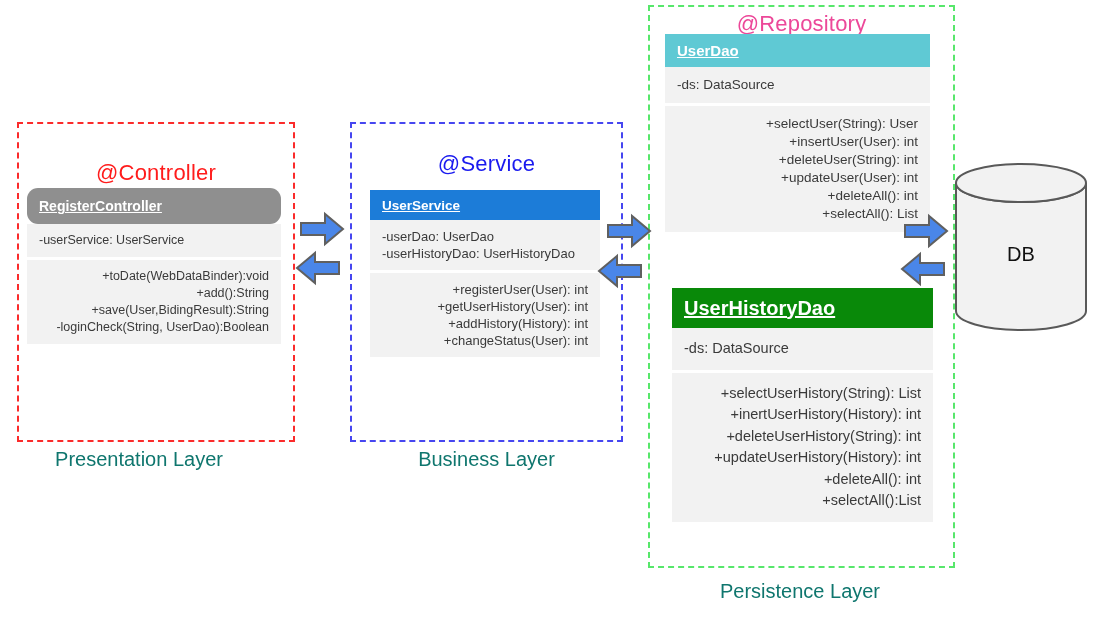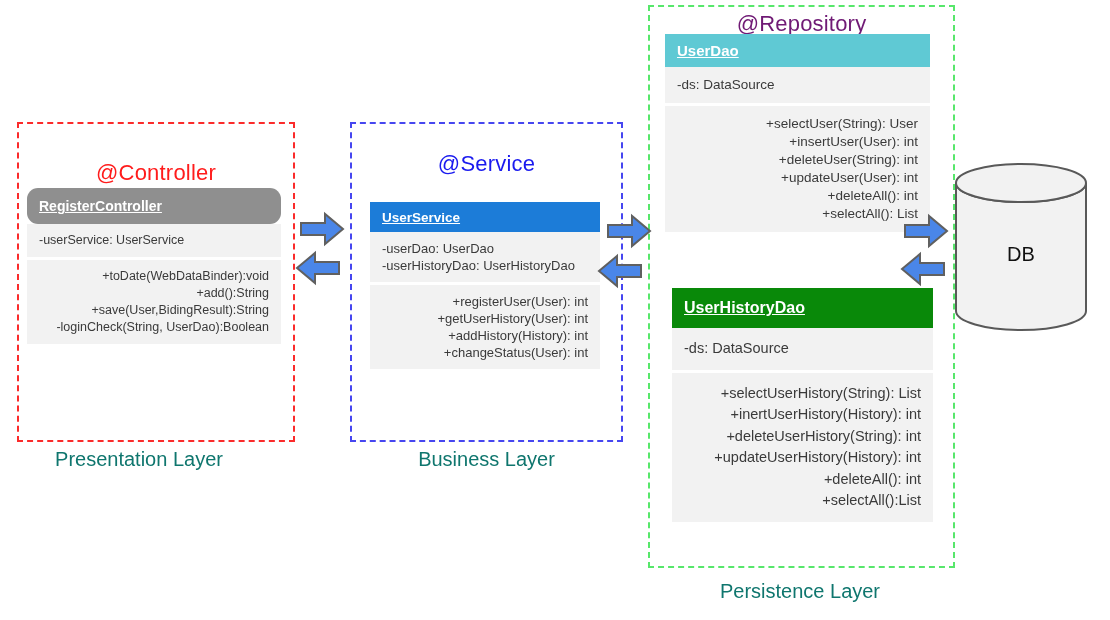--- a/index.html
+++ b/index.html
@@ -6,42 +6,42 @@
   .canvas { position:relative; width:1110px; height:620px; background:#ffffff; overflow:hidden; }
 
   .layer-box { position:absolute; border-style:dashed; border-width:2px; box-sizing:border-box; }
   .layer-presentation { left:17px; top:122px; width:278px; height:320px; border-color:#fb2b2b; }
   .layer-business     { left:350px; top:122px; width:273px; height:320px; border-color:#4646f0; }
   .layer-persistence  { left:648px; top:5px;  width:307px; height:563px; border-color:#57e76b; }
 
   .annotation { text-align:center; font-size:22px; letter-spacing:0.2px; }
   .annotation-controller { margin-top:36px; color:#ff1c1c; }
   .annotation-service    { margin-top:27px; color:#1a1aef; }
-  .annotation-repository { margin-top:4px;  color:#701a75; }
+  .annotation-repository { margin-top:4px;  color:#ec4899; }
 
   .uml-class { position:absolute; box-sizing:border-box; }
   .uml-header { color:#ffffff; font-weight:700; display:flex; align-items:center; padding:0 12px; box-sizing:border-box;text-decoration:underline; }
   .uml-section { background:#f2f2f2; color:#3a3a3a; padding:8px 12px; }
   .uml-section.gap { margin-top:3px;text-align:right; }
   .member { white-space:nowrap; }
 
   .class-registercontroller { left:8px; top:64px; width:254px; }
   .class-registercontroller .uml-header { height:36px; font-size:14px; background:#8f8f8f;border-radius:11px; }
   .class-registercontroller .uml-section { font-size:12.5px; line-height:17px; }
 
-  .class-userservice { left:18px; top:66px; width:230px;margin-top:12px; }
+  .class-userservice { left:18px; top:66px; width:230px; }
   .class-userservice .uml-header { height:30px; font-size:13.5px; background:#1c7cd8; }
   .class-userservice .uml-section { font-size:13px; line-height:17px; }
 
   .class-userdao { left:15px; top:27px; width:265px; }
   .class-userdao .uml-header { height:33px; font-size:15px; background:#5fc9d4; }
   .class-userdao .uml-section { font-size:13.5px; line-height:18px; padding:9px 12px; }
 
   .class-userhistorydao { left:22px; top:281px; width:261px; }
-  .class-userhistorydao .uml-header { height:40px; font-size:16px; background:#098909; }
+  .class-userhistorydao .uml-header { height:40px; font-size:20px; background:#098909; }
   .class-userhistorydao .uml-section { font-size:14.5px; line-height:21.5px; padding:10px 12px; }
 
   .layer-label { position:absolute; font-size:20px; color:#0f766e; text-align:center; }
   .label-presentation { left:19px;  top:448px; width:240px; }
   .label-business     { left:350px; top:448px; width:273px; }
   .label-persistence  { left:645px; top:580px; width:310px; }
 
   .arrow { position:absolute; width:46px; height:36px; }
   .a1r { left:299px; top:211px; }
   .a1l { left:295px; top:250px; }

